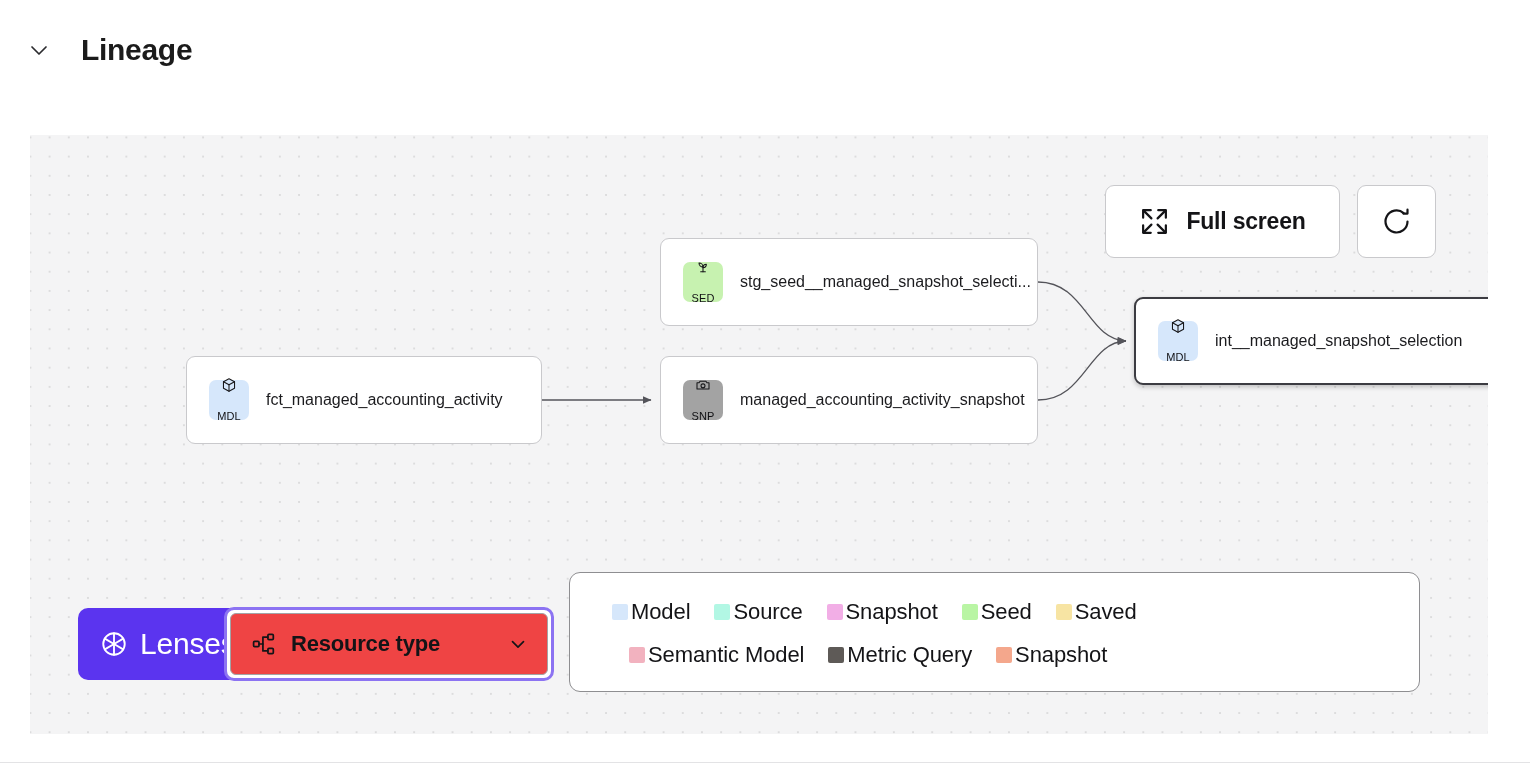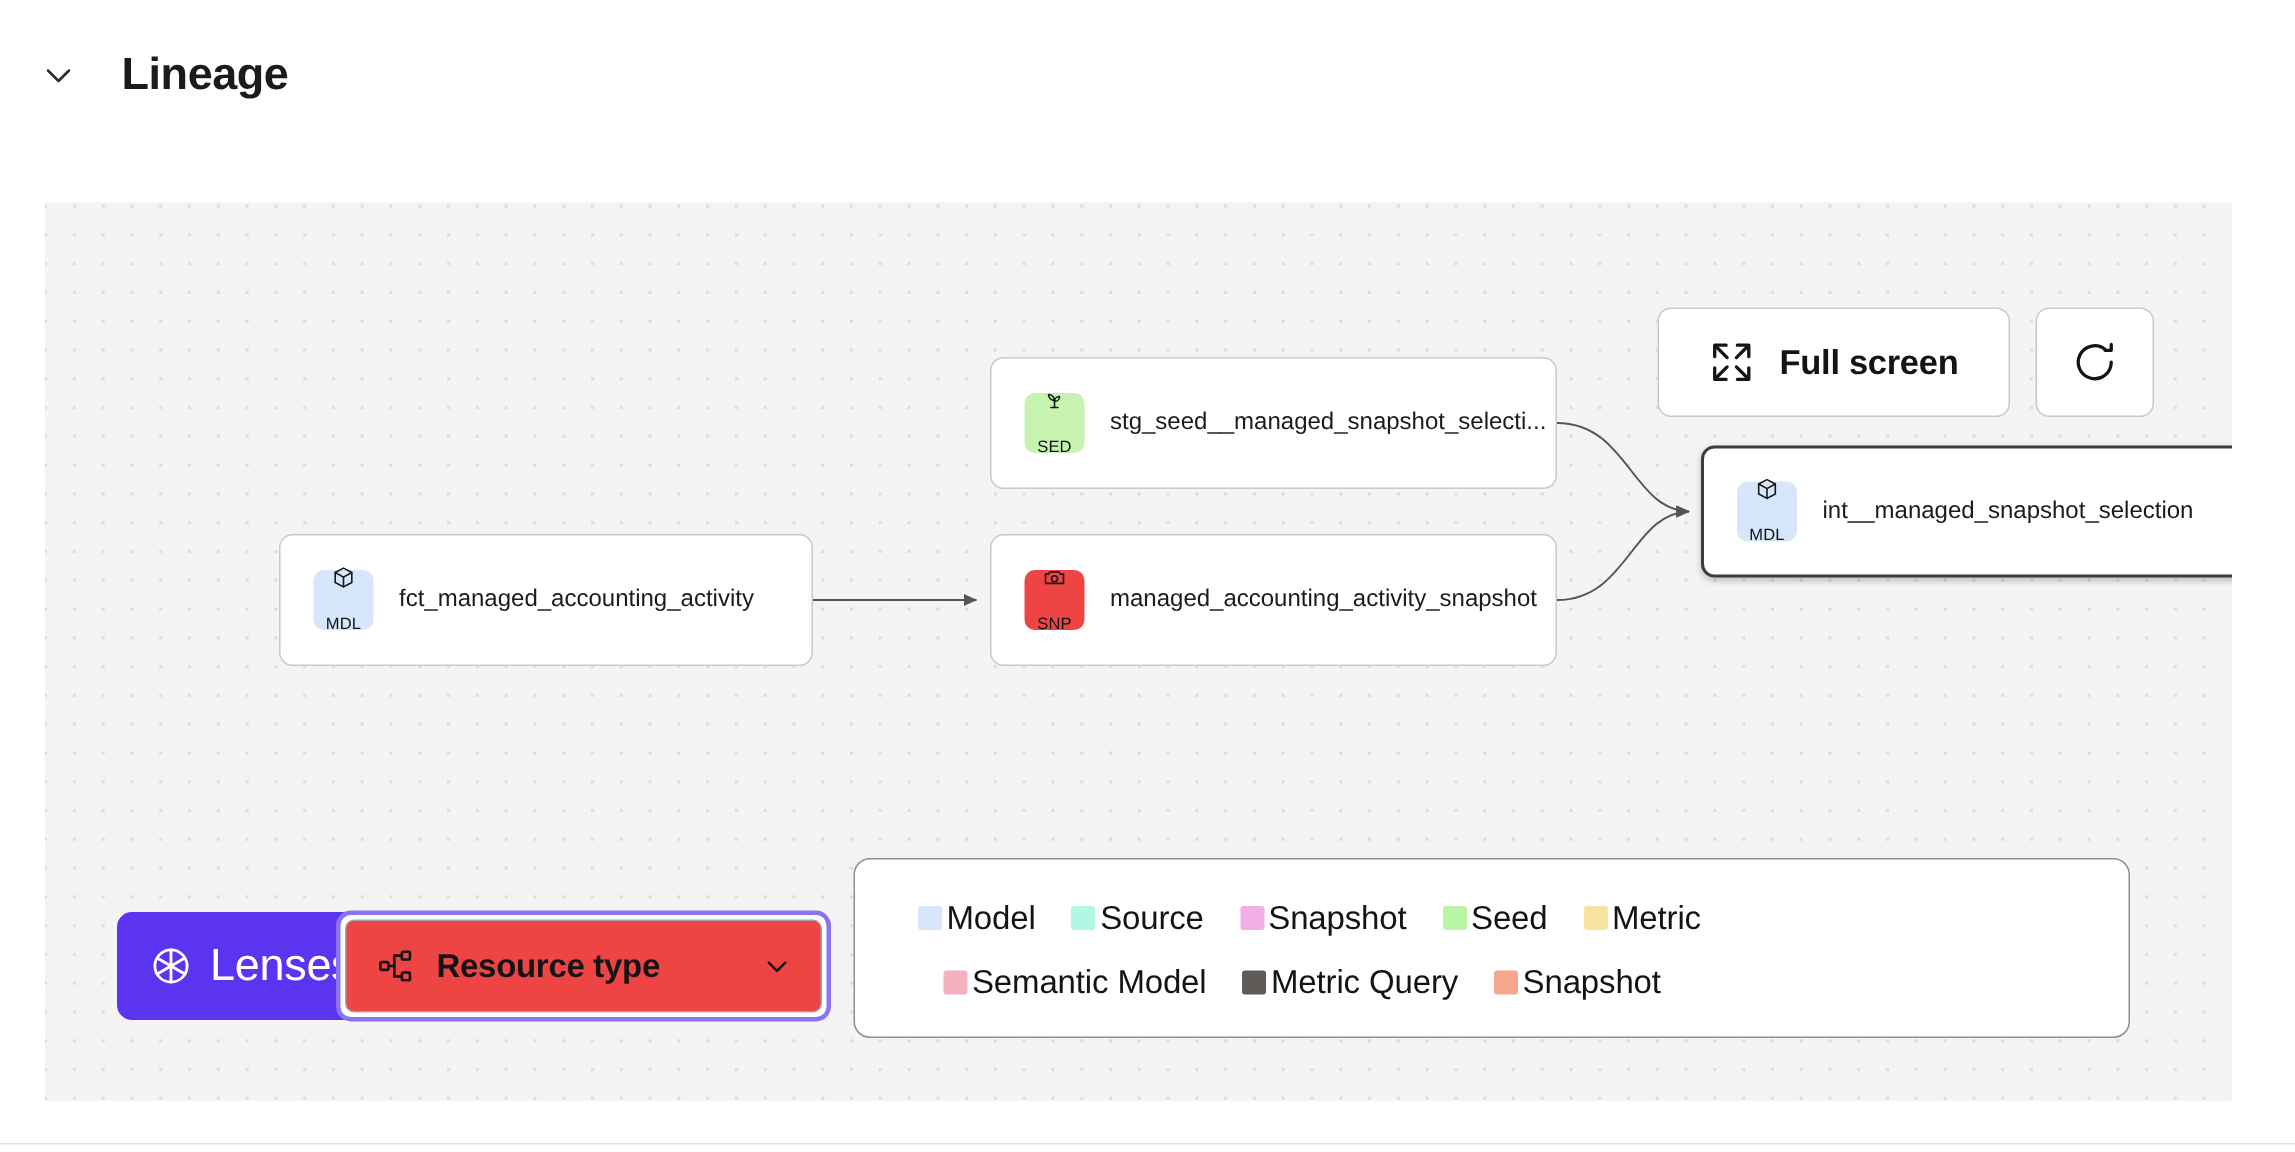--- a/index.html
+++ b/index.html
@@ -116,21 +116,20 @@
     background: #ffffff;
     border: 1px solid #c9c9cc;
     border-radius: 9px;
     height: 73px;
     display: flex;
     align-items: center;
     justify-content: center;
     cursor: pointer;
     padding: 0 22px;
     gap: 16px;
-    margin-top: 20px;
   }
   #fullscreen-button { min-width: 235px; }
   #refresh-button { width: 79px; padding: 0; }
   .toolbar-btn .btn-label {
     font-size: 23px;
     font-weight: 700;
     color: #141417;
     letter-spacing: -0.2px;
     white-space: nowrap;
   }
@@ -284,21 +283,21 @@
           <path d="M12 13c0-2.8 2.2-5 5-5 0 2.8-2.2 5-5 5z"></path>
           <path d="M8.5 19h7"></path>
         </svg>
       </span>
       <span class="badge-abbr">SED</span>
     </div>
     <div class="node-label">stg_seed__managed_snapshot_selecti...</div>
   </div>
 
   <div class="graph-node" id="node-snp">
-    <div class="node-badge" style="background:#ef4444">
+    <div class="node-badge" style="background:#a3a3a3">
       <span class="badge-icon">
         <svg width="16" height="16" viewBox="0 0 24 24" fill="none" stroke="#17171a" stroke-width="1.6" stroke-linecap="round" stroke-linejoin="round">
           <path d="M3 8.6h3.1l1.5-2.2h8.8l1.5 2.2H21v9.3H3z"></path>
           <circle cx="12" cy="13.3" r="3"></circle>
         </svg>
       </span>
       <span class="badge-abbr">SNP</span>
     </div>
     <div class="node-label">managed_accounting_activity_snapshot</div>
   </div>
@@ -391,21 +390,21 @@
       <div class="legend-item">
         <span class="legend-swatch" style="background:#f2aee6"></span>
         <span class="legend-text">Snapshot</span>
       </div>
       <div class="legend-item">
         <span class="legend-swatch" style="background:#b9f5a4"></span>
         <span class="legend-text">Seed</span>
       </div>
       <div class="legend-item">
         <span class="legend-swatch" style="background:#f7e4a3"></span>
-        <span class="legend-text">Metric</span>
+        <span class="legend-text">Saved</span>
       </div>
     </div>
     <div class="legend-row" id="legend-row-2">
       <div class="legend-item">
         <span class="legend-swatch" style="background:#f2b2bf"></span>
         <span class="legend-text">Semantic Model</span>
       </div>
       <div class="legend-item">
         <span class="legend-swatch" style="background:#5e5a57"></span>
         <span class="legend-text">Metric Query</span>

